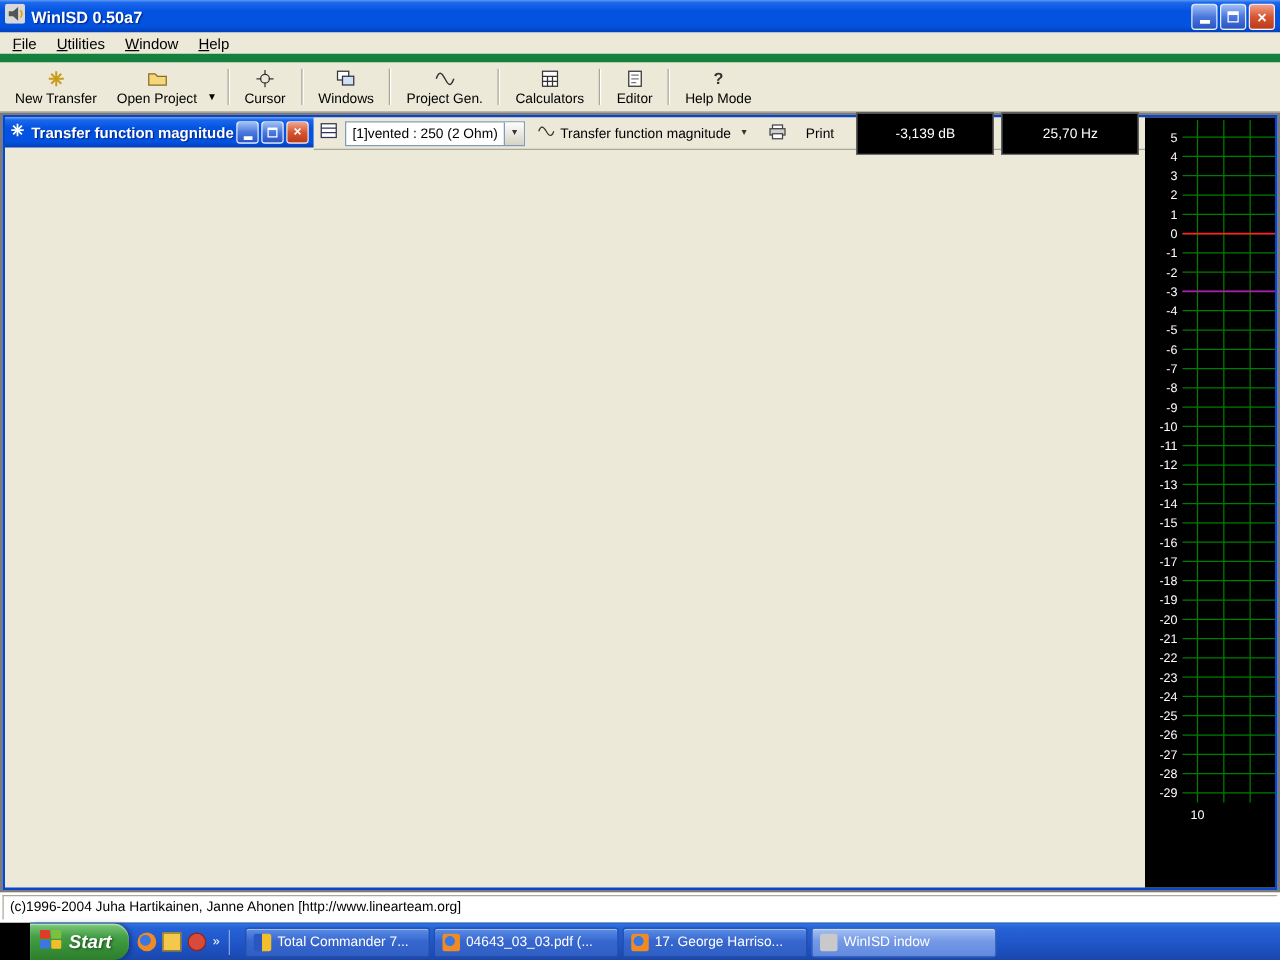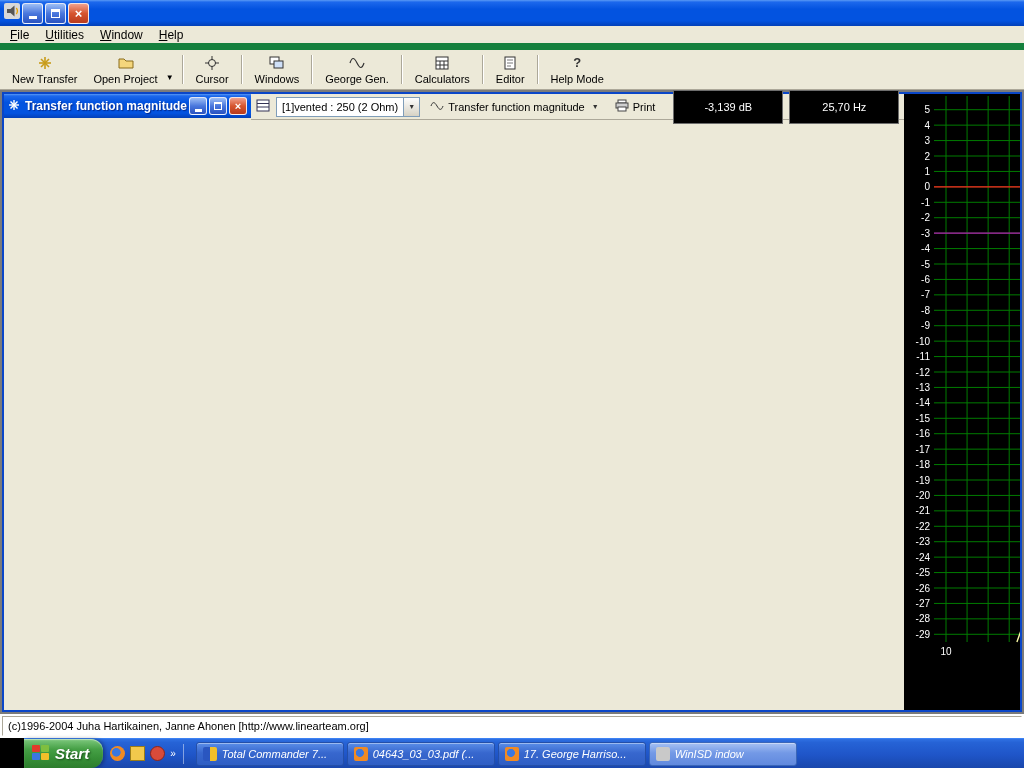--- a/index.html
+++ b/index.html
@@ -43,21 +43,21 @@
   .cglyph-min { width:7px; height:3px; background:#fff; margin-top:8px; }
   .cglyph-max { width:8px; height:8px; border:1px solid #fff; border-top:2px solid #fff; }
 
   .ctools { height:26px; flex:none; background:#ECE9D8; display:flex; align-items:center; padding:0 5px; gap:6px; border-bottom:1px solid #ACA899; }
   .combo { display:flex; align-items:center; height:20px; background:#fff; border:1px solid #7F9DB9; font-size:11px; }
   .combo .ctxt { padding:0 5px; white-space:nowrap; }
   .combo .carw { width:16px; height:18px; border-left:1px solid #7F9DB9;
     background:linear-gradient(180deg,#fdfdfd,#d6d2c4); display:flex; align-items:center; justify-content:center; font-size:7px; color:#333; }
   .flatcombo { display:flex; align-items:center; gap:4px; font-size:11px; padding:1px 4px; color:#000; }
   .flatcombo .farw { font-size:7px; color:#333; margin-left:3px; }
-  .printbtn { display:flex; align-items:center; gap:4px; font-size:11px; padding:2px 6px; color:#000; }
+  .printbtn { display:flex; align-items:center; gap:16px; font-size:11px; padding:2px 6px; color:#000; }
   .spacer { flex:1; }
   .readout { height:18px; background:#000; color:#fff; font-size:11px; display:flex; align-items:center; justify-content:center;
     border:1px solid #6d6d6d; min-width:110px; padding:16px 8px; white-space:nowrap; }
 
   .chartwrap { flex:1; background:#000; overflow:hidden; }
   .chartwrap svg { display:block; }
 
   .statusbar { height:24px; flex:none; background:#ffffff; padding:2px; }
   .statusinner { height:100%; border:1px solid; border-color:#ACA899 #fff #fff #ACA899; display:flex; align-items:center; padding:0 5px; font-size:11px; color:#000; }
 
@@ -72,21 +72,21 @@
   .qicon { width:15px; height:15px; flex:none; }
   .qcircle { border-radius:50%; }
   .qchev { color:#fff; font-size:10px; }
   .qsep { width:1px; height:20px; border-left:1px solid rgba(255,255,255,.45); margin:0 2px; }
   .tasks { flex:1; display:flex; align-items:center; gap:3px; padding:0 3px; overflow:hidden; }
   .taskbtn { width:148px; height:24px; flex:none; border-radius:3px; display:flex; align-items:center; gap:5px; padding:0 6px;
     background:linear-gradient(180deg,#5b8ee8 0%,#3767ce 45%,#2f5ec4 100%); border:1px solid #244fa8;
     box-shadow:inset 0 1px 0 rgba(255,255,255,.4); color:#fff; font-size:11px; white-space:nowrap; }
   .taskbtn.active { background:linear-gradient(180deg,#a6c1f3 0%,#7399e6 45%,#6189de 100%); border-color:#3a66b8; }
   .tkicon { width:14px; height:14px; flex:none; border-radius:2px; }
-  .tklabel { overflow:hidden; text-overflow:ellipsis;font-style:italic; }
+  .tklabel { overflow:hidden; text-overflow:ellipsis; }
   .tray { flex:none; display:flex; align-items:center; gap:6px; padding:0 12px 0 10px; color:#fff;
     background:linear-gradient(180deg,#2b9bf0 0%,#1981dd 40%,#1066c8 100%); border-left:1px solid #9cc6f5; }
   .traylang { font-size:11px; font-weight:bold; }
   .traytxt { font-size:10px; }
   .chev { width:15px; height:15px; border-radius:50%; flex:none; border:1px solid #d7e8fb;
     background:linear-gradient(180deg,#7db7f5,#2f7fe0); display:flex; align-items:center; justify-content:center; font-size:9px; color:#fff; }
   .trayico { width:13px; height:13px; flex:none; }
   .clock { font-size:11px; margin-left:4px; }
 </style>
 </head>
@@ -97,20 +97,21 @@
   <div class="app">
 
     <div class="titlebar">
       <span>
         <svg width="16" height="16">
             <rect width="16" height="16" rx="2" fill="#d8d8d8"></rect>
             <path d="M3 6 L6.5 6 L10.5 2.5 L10.5 13.5 L6.5 10 L3 10 Z" fill="#555"></path>
             <path d="M12.3 5 q2.3 3 0 6" stroke="#e8a000" stroke-width="1.3" fill="none"></path>
           </svg>
       </span>
+      <span class="title">WinISD 0.50a7</span>
       <span class="winbtn">
           <span class="glyph-min"></span>
         </span>
       <span class="winbtn">
           <span class="glyph-max"></span>
         </span>
       <span class="winbtn close">
           <span>×</span>
         </span>
     </div>
@@ -172,21 +173,21 @@
         </span>
         <span>Windows</span>
       </span>
       <span class="tsep"></span>
       <span class="tbtn">
         <span class="ticonbox">
           <svg width="16" height="14">
               <path d="M1 7 C 3 1, 5 1, 8 7 S 13 13, 15 7" fill="none" stroke="#333" stroke-width="1.2"></path>
             </svg>
         </span>
-        <span>George Gen.</span>
+        <span>Project Gen.</span>
       </span>
       <span class="tsep"></span>
       <span class="tbtn">
         <span class="ticonbox">
           <svg width="14" height="14">
               <rect x="1" y="1" width="12" height="12" fill="#fff" stroke="#333"></rect>
               <line x1="1" y1="5" x2="13" y2="5" stroke="#333"></line>
               <line x1="5" y1="5" x2="5" y2="13" stroke="#333"></line>
               <line x1="9" y1="5" x2="9" y2="13" stroke="#333"></line>
               <line x1="1" y1="9" x2="13" y2="9" stroke="#333"></line>

